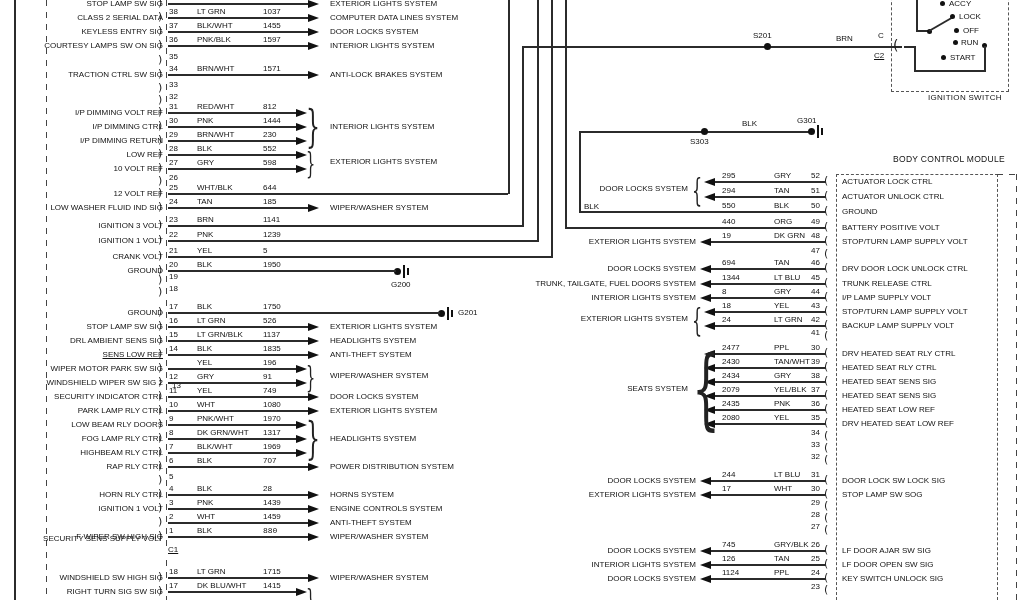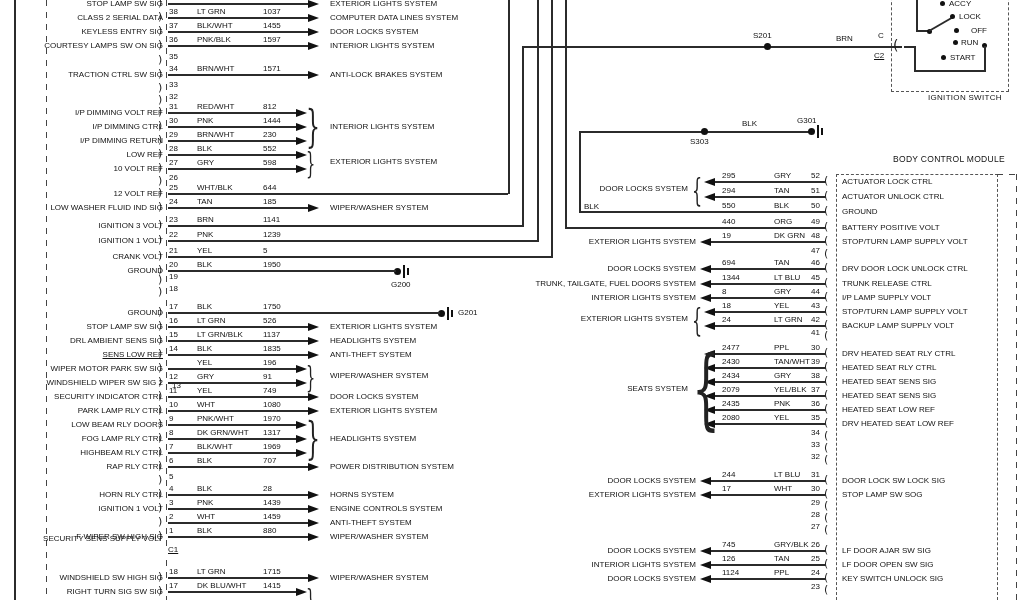--- a/index.html
+++ b/index.html
@@ -44,21 +44,21 @@
   <div class="sdot" style="left:927px;top:29px;"></div>
   <div class="w" style="left:929px;top:30px;width:28px;transform:rotate(-30deg);transform-origin:left center;"></div>
   <div class="sdot" style="left:940px;top:1px;"></div>
   <div class="sdot" style="left:950px;top:14px;"></div>
   <div class="sdot" style="left:954px;top:28px;"></div>
   <div class="sdot" style="left:953px;top:40px;"></div>
   <div class="sdot" style="left:941px;top:55px;"></div>
   <div class="sdot" style="left:982px;top:43px;"></div>
   <div class="t" style="left:949px;top:-1px;">ACCY</div>
   <div class="t" style="left:959px;top:12px;">LOCK</div>
-  <div class="t" style="left:963px;top:26px;margin-left:8px;">OFF</div>
+  <div class="t" style="left:963px;top:26px;">OFF</div>
   <div class="t" style="left:961px;top:38px;">RUN</div>
   <div class="t" style="left:950px;top:53px;">START</div>
   <div class="w" style="left:904px;top:46px;width:12px;"></div>
   <div class="v" style="left:914px;top:46px;height:26px;"></div>
   <div class="w" style="left:914px;top:70px;width:72px;"></div>
   <div class="v" style="left:984px;top:46px;height:26px;"></div>
 
   <div class="w" style="left:522px;top:46px;width:380px;"></div>
   <div class="dot" style="left:764px;top:43px;"></div>
   <div class="t" style="left:753px;top:31px;">S201</div>
@@ -332,21 +332,21 @@
       <div class="t" style="left: 169px; top: 512px;">2</div>
       <div class="t" style="left: 197px; top: 512px;">WHT</div>
       <div class="t" style="left: 263px; top: 512px;">1459</div>
       <div class="t tr" style="right: 861px; top: 534px; padding-left: 28px;">SECURITY SENS SUPPLY VOLT</div>
       <div class="w" style="left: 168px; top: 522px; width: 140px;"></div>
       <div class="arR" style="left: 308px; top: 519px;"></div>
       <div class="t" style="left: 330px; top: 518px;">ANTI-THEFT SYSTEM</div>
       <div class="arc" style="left: 158px; top: 530px;">)</div>
       <div class="t" style="left: 169px; top: 526px;">1</div>
       <div class="t" style="left: 197px; top: 526px;">BLK</div>
-      <div class="t" style="left: 263px; top: 526px;">880</div>
+      <div class="t" style="left: 263px; top: 526px; font-family: Liberation Mono, monospace;">880</div>
       <div class="t tr" style="right: 861px; top: 532px;">F WIPER SW HIGH SIG</div>
       <div class="w" style="left: 168px; top: 536px; width: 140px;"></div>
       <div class="arR" style="left: 308px; top: 533px;"></div>
       <div class="t" style="left: 330px; top: 532px;">WIPER/WASHER SYSTEM</div>
       <div class="arc" style="left: 158px; top: 571px;">)</div>
       <div class="t" style="left: 169px; top: 567px;">18</div>
       <div class="t" style="left: 197px; top: 567px;">LT GRN</div>
       <div class="t" style="left: 263px; top: 567px;">1715</div>
       <div class="t tr" style="right: 861px; top: 573px;">WINDSHIELD SW HIGH SIG</div>
       <div class="w" style="left: 168px; top: 577px; width: 140px;"></div>

